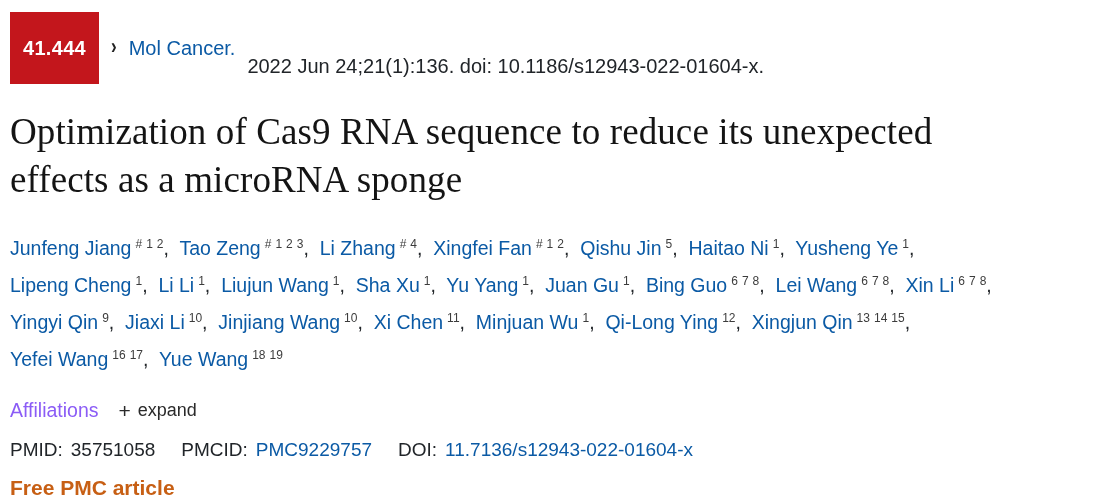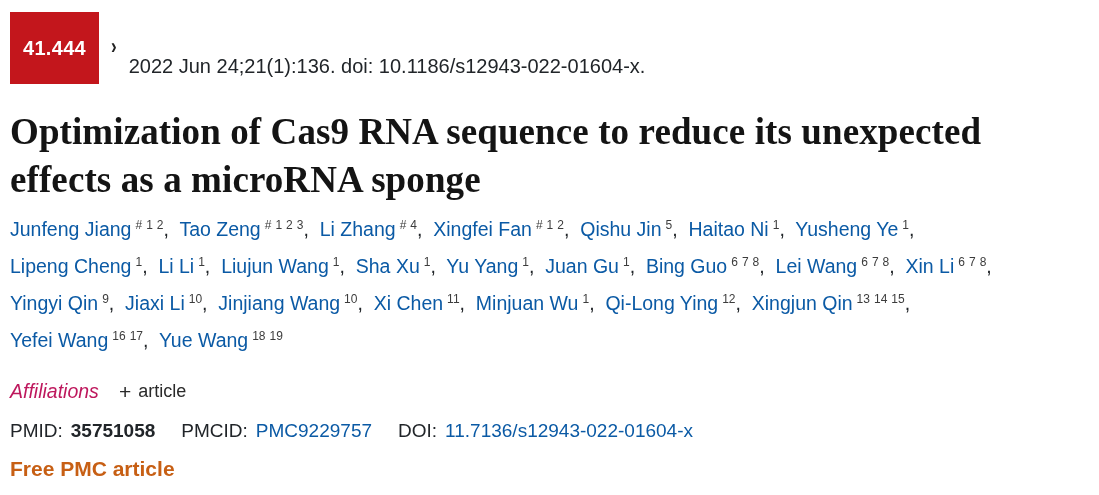--- a/index.html
+++ b/index.html
@@ -21,71 +21,72 @@
   .if-badge{
     background:var(--badge-bg);color:#ffffff;font-weight:700;
     padding:24px 13px;font-size:20px;letter-spacing:.3px;flex:0 0 auto;
   }
   .chevron{color:#222;font-weight:600;font-size:17px;transform:scaleY(1.25);display:inline-block;}
   .journal-link{color:var(--link-blue);text-decoration:none;cursor:pointer;}
   .cite-details{color:var(--text-dark);margin-top:36px;}
 
   
   .title{
-    font-family:"Liberation Serif",serif;font-weight:700;
+    font-family:"Liberation Serif",serif;font-weight:400;
     font-size:37px;line-height:1.3;color:#141414;
-    margin:24px 0 7px 0;max-width:1005px;letter-spacing:.1px;
+    margin:24px 0 26px 0;max-width:1005px;letter-spacing:.1px;
   }
 
   
   .authors{font-size:19.5px;line-height:1.9;max-width:1010px;color:var(--text-dark);}
   .author{white-space:nowrap;}
   .author-name{color:var(--link-blue);text-decoration:none;cursor:pointer;}
   sup.author-sup{font-size:12px;color:#3c3c3c;margin-left:4px;line-height:0;}
   .author-comma{color:var(--text-dark);}
 
   
   .affil-row{margin-top:20px;display:flex;align-items:center;gap:16px;font-size:19.5px;}
-  .affil-heading{color:#be185d;font-style:italic;}
+  .affil-heading{color:#8b5cf6;}
   .expand-btn{
     display:inline-flex;align-items:center;gap:7px;background:none;border:none;
     font-family:inherit;font-size:18px;color:#2a2a2a;cursor:pointer;padding:2px 4px;
   }
   .plus-icon{font-size:21px;font-weight:400;line-height:1;color:#2a2a2a;}
 
   
   .ids-row{margin-top:16px;font-size:19px;display:flex;align-items:baseline;gap:26px;}
   .id-group{display:inline-flex;gap:8px;align-items:baseline;}
   .id-label{color:var(--text-dark);}
-  .id-value{color:var(--text-dark);font-weight:bold;}
+  .id-value{color:var(--text-dark);}
   .id-link{color:var(--link-blue);text-decoration:none;cursor:pointer;}
 
   
   .free-pmc{margin-top:15px;font-size:21px;font-weight:700;color:var(--free-pmc-orange);}
 </style>
 </head>
 <body>
 
 <div class="page">
 
   <div class="cite-row">
     <span class="if-badge">41.444</span>
     <span class="chevron">›</span>
+    <a class="journal-link">Mol Cancer.</a>
     <span class="cite-details">2022 Jun 24;21(1):136. doi: 10.1186/s12943-022-01604-x.</span>
   </div>
 
   <h1 class="title">Optimization of Cas9 RNA sequence to reduce its unexpected effects as a microRNA sponge</h1>
 
   <div class="authors"><span class="author"><a class="author-name">Junfeng Jiang</a><sup class="author-sup">#</sup><sup class="author-sup">1</sup><sup class="author-sup">2</sup></span><span class="author-comma">,&nbsp; </span><span class="author"><a class="author-name">Tao Zeng</a><sup class="author-sup">#</sup><sup class="author-sup">1</sup><sup class="author-sup">2</sup><sup class="author-sup">3</sup></span><span class="author-comma">,&nbsp; </span><span class="author"><a class="author-name">Li Zhang</a><sup class="author-sup">#</sup><sup class="author-sup">4</sup></span><span class="author-comma">,&nbsp; </span><span class="author"><a class="author-name">Xingfei Fan</a><sup class="author-sup">#</sup><sup class="author-sup">1</sup><sup class="author-sup">2</sup></span><span class="author-comma">,&nbsp; </span><span class="author"><a class="author-name">Qishu Jin</a><sup class="author-sup">5</sup></span><span class="author-comma">,&nbsp; </span><span class="author"><a class="author-name">Haitao Ni</a><sup class="author-sup">1</sup></span><span class="author-comma">,&nbsp; </span><span class="author"><a class="author-name">Yusheng Ye</a><sup class="author-sup">1</sup></span><span class="author-comma">,&nbsp; </span><span class="author"><a class="author-name">Lipeng Cheng</a><sup class="author-sup">1</sup></span><span class="author-comma">,&nbsp; </span><span class="author"><a class="author-name">Li Li</a><sup class="author-sup">1</sup></span><span class="author-comma">,&nbsp; </span><span class="author"><a class="author-name">Liujun Wang</a><sup class="author-sup">1</sup></span><span class="author-comma">,&nbsp; </span><span class="author"><a class="author-name">Sha Xu</a><sup class="author-sup">1</sup></span><span class="author-comma">,&nbsp; </span><span class="author"><a class="author-name">Yu Yang</a><sup class="author-sup">1</sup></span><span class="author-comma">,&nbsp; </span><span class="author"><a class="author-name">Juan Gu</a><sup class="author-sup">1</sup></span><span class="author-comma">,&nbsp; </span><span class="author"><a class="author-name">Bing Guo</a><sup class="author-sup">6</sup><sup class="author-sup">7</sup><sup class="author-sup">8</sup></span><span class="author-comma">,&nbsp; </span><span class="author"><a class="author-name">Lei Wang</a><sup class="author-sup">6</sup><sup class="author-sup">7</sup><sup class="author-sup">8</sup></span><span class="author-comma">,&nbsp; </span><span class="author"><a class="author-name">Xin Li</a><sup class="author-sup">6</sup><sup class="author-sup">7</sup><sup class="author-sup">8</sup></span><span class="author-comma">,&nbsp; </span><span class="author"><a class="author-name">Yingyi Qin</a><sup class="author-sup">9</sup></span><span class="author-comma">,&nbsp; </span><span class="author"><a class="author-name">Jiaxi Li</a><sup class="author-sup">10</sup></span><span class="author-comma">,&nbsp; </span><span class="author"><a class="author-name">Jinjiang Wang</a><sup class="author-sup">10</sup></span><span class="author-comma">,&nbsp; </span><span class="author"><a class="author-name">Xi Chen</a><sup class="author-sup">11</sup></span><span class="author-comma">,&nbsp; </span><span class="author"><a class="author-name">Minjuan Wu</a><sup class="author-sup">1</sup></span><span class="author-comma">,&nbsp; </span><span class="author"><a class="author-name">Qi-Long Ying</a><sup class="author-sup">12</sup></span><span class="author-comma">,&nbsp; </span><span class="author"><a class="author-name">Xingjun Qin</a><sup class="author-sup">13</sup><sup class="author-sup">14</sup><sup class="author-sup">15</sup></span><span class="author-comma">,&nbsp; </span><span class="author"><a class="author-name">Yefei Wang</a><sup class="author-sup">16</sup><sup class="author-sup">17</sup></span><span class="author-comma">,&nbsp; </span><span class="author"><a class="author-name">Yue Wang</a><sup class="author-sup">18</sup><sup class="author-sup">19</sup></span></div>
 
   <div class="affil-row">
     <span class="affil-heading">Affiliations</span>
     <button class="expand-btn">
       <span class="plus-icon">+</span>
-      <span>article</span>
+      <span>expand</span>
     </button>
   </div>
 
   <div class="ids-row">
     <span class="id-group">
       <span class="id-label">PMID:</span>
       <span class="id-value">35751058</span>
     </span>
     <span class="id-group">
       <span class="id-label">PMCID:</span>

